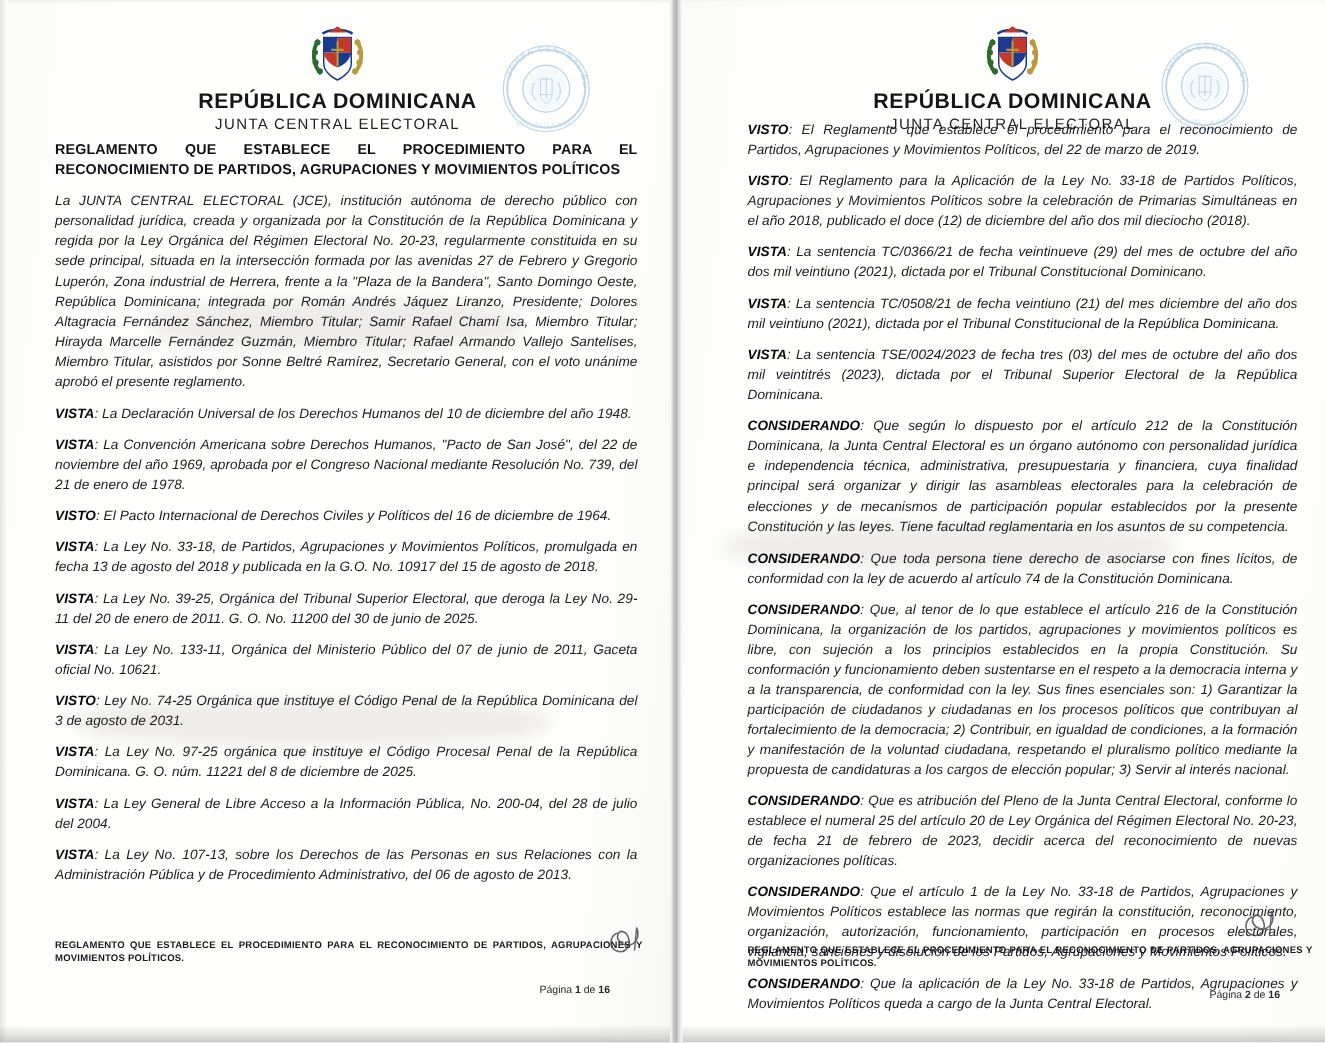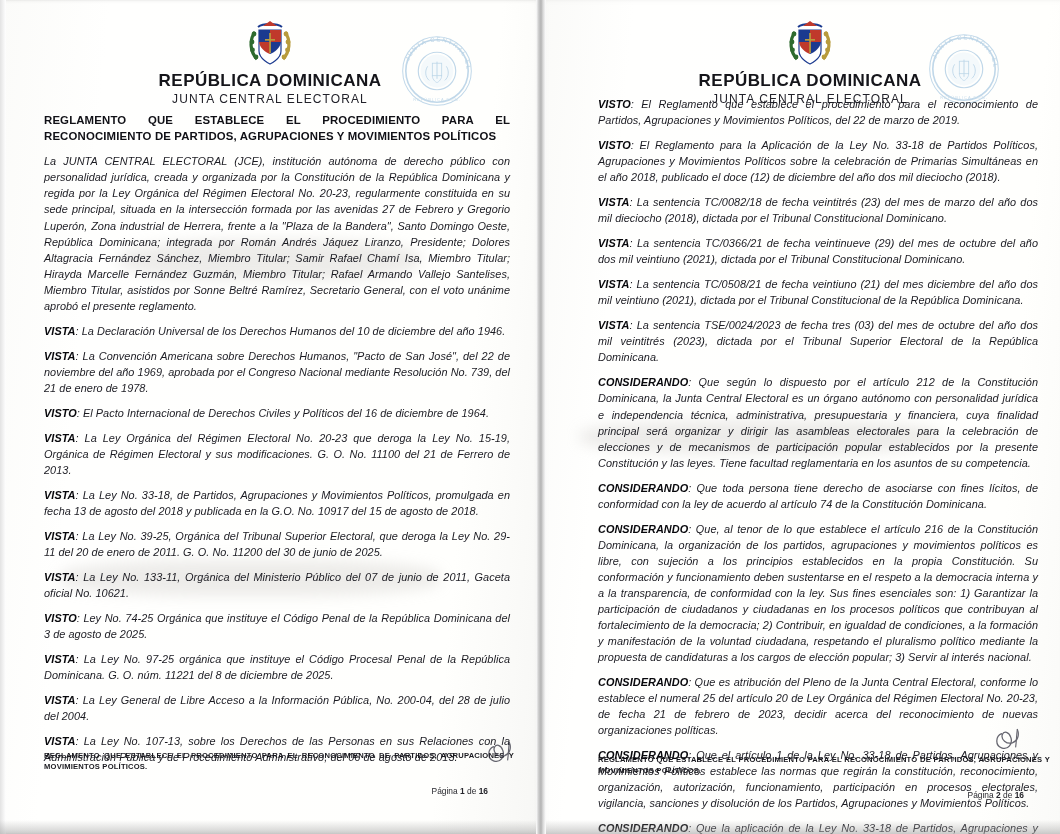--- a/index.html
+++ b/index.html
@@ -221,42 +221,39 @@
     </svg>
 
     <div class="content-left">
       <div class="doc-title">REGLAMENTO QUE ESTABLECE EL PROCEDIMIENTO PARA EL RECONOCIMIENTO DE PARTIDOS, AGRUPACIONES Y MOVIMIENTOS POLÍTICOS</div>
 
       <div class="para">
         <span>La JUNTA CENTRAL ELECTORAL (JCE), institución autónoma de derecho público con personalidad jurídica, creada y organizada por la Constitución de la República Dominicana y regida por la Ley Orgánica del Régimen Electoral No. 20-23, regularmente constituida en su sede principal, situada en la intersección formada por las avenidas 27 de Febrero y Gregorio Luperón, Zona industrial de Herrera, frente a la "Plaza de la Bandera", Santo Domingo Oeste, República Dominicana; integrada por Román Andrés Jáquez Liranzo, Presidente; Dolores Altagracia Fernández Sánchez, Miembro Titular; Samir Rafael Chamí Isa, Miembro Titular; Hirayda Marcelle Fernández Guzmán, Miembro Titular; Rafael Armando Vallejo Santelises, Miembro Titular, asistidos por Sonne Beltré Ramírez, Secretario General, con el voto unánime aprobó el presente reglamento.</span>
       </div>
 
       <div class="para">
-        <span class="tag">VISTA</span><span>: </span><span>La Declaración Universal de los Derechos Humanos del 10 de diciembre del año 1946.</span>
+        <span class="tag">VISTA</span><span>: </span><span>La Declaración Universal de los Derechos Humanos del 10 de diciembre del año 1948.</span>
       </div>
       <div class="para">
         <span class="tag">VISTA</span><span>: </span><span>La Convención Americana sobre Derechos Humanos, "Pacto de San José", del 22 de noviembre del año 1969, aprobada por el Congreso Nacional mediante Resolución No. 739, del 21 de enero de 1978.</span>
       </div>
       <div class="para">
         <span class="tag">VISTO</span><span>: </span><span>El Pacto Internacional de Derechos Civiles y Políticos del 16 de diciembre de 1964.</span>
       </div>
       <div class="para">
-        <span class="tag">VISTA</span><span>: </span><span>La Ley Orgánica del Régimen Electoral No. 20-23 que deroga la Ley No. 15-19, Orgánica de Régimen Electoral y sus modificaciones. G. O. No. 11100 del 21 de Ferrero de 2013.</span>
-      </div>
-      <div class="para">
         <span class="tag">VISTA</span><span>: </span><span>La Ley No. 33-18, de Partidos, Agrupaciones y Movimientos Políticos, promulgada en fecha 13 de agosto del 2018 y publicada en la G.O. No. 10917 del 15 de agosto de 2018.</span>
       </div>
       <div class="para">
         <span class="tag">VISTA</span><span>: </span><span>La Ley No. 39-25, Orgánica del Tribunal Superior Electoral, que deroga la Ley No. 29-11 del 20 de enero de 2011. G. O. No. 11200 del 30 de junio de 2025.</span>
       </div>
       <div class="para">
         <span class="tag">VISTA</span><span>: </span><span>La Ley No. 133-11, Orgánica del Ministerio Público del 07 de junio de 2011, Gaceta oficial No. 10621.</span>
       </div>
       <div class="para">
-        <span class="tag">VISTO</span><span>: </span><span>Ley No. 74-25 Orgánica que instituye el Código Penal de la República Dominicana del 3 de agosto de 2025.</span>
+        <span class="tag">VISTO</span><span>: </span><span>Ley No. 74-25 Orgánica que instituye el Código Penal de la República Dominicana del 3 de agosto de 2031.</span>
       </div>
       <div class="para">
         <span class="tag">VISTA</span><span>: </span><span>La Ley No. 97-25 orgánica que instituye el Código Procesal Penal de la República Dominicana. G. O. núm. 11221 del 8 de diciembre de 2025.</span>
       </div>
       <div class="para">
         <span class="tag">VISTA</span><span>: </span><span>La Ley General de Libre Acceso a la Información Pública, No. 200-04, del 28 de julio del 2004.</span>
       </div>
       <div class="para">
         <span class="tag">VISTA</span><span>: </span><span>La Ley No. 107-13, sobre los Derechos de las Personas en sus Relaciones con la Administración Pública y de Procedimiento Administrativo, del 06 de agosto de 2013.</span>
       </div>
@@ -325,23 +322,20 @@
     </svg>
 
     <div class="content-right">
       <div class="para" style="margin-top:0;">
         <span class="tag">VISTO</span><span>: </span><span>El Reglamento que establece el procedimiento para el reconocimiento de Partidos, Agrupaciones y Movimientos Políticos, del 22 de marzo de 2019.</span>
       </div>
       <div class="para">
         <span class="tag">VISTO</span><span>: </span><span>El Reglamento para la Aplicación de la Ley No. 33-18 de Partidos Políticos, Agrupaciones y Movimientos Políticos sobre la celebración de Primarias Simultáneas en el año 2018, publicado el doce (12) de diciembre del año dos mil dieciocho (2018).</span>
       </div>
       <div class="para">
-        <span class="tag">VISTA</span><span>: </span><span>La sentencia TC/0082/18 de fecha veintitrés (23) del mes de marzo del año dos mil dieciocho (2018), dictada por el Tribunal Constitucional Dominicano.</span>
-      </div>
-      <div class="para">
         <span class="tag">VISTA</span><span>: </span><span>La sentencia TC/0366/21 de fecha veintinueve (29) del mes de octubre del año dos mil veintiuno (2021), dictada por el Tribunal Constitucional Dominicano.</span>
       </div>
       <div class="para">
         <span class="tag">VISTA</span><span>: </span><span>La sentencia TC/0508/21 de fecha veintiuno (21) del mes diciembre del año dos mil veintiuno (2021), dictada por el Tribunal Constitucional de la República Dominicana.</span>
       </div>
       <div class="para">
         <span class="tag">VISTA</span><span>: </span><span>La sentencia TSE/0024/2023 de fecha tres (03) del mes de octubre del año dos mil veintitrés (2023), dictada por el Tribunal Superior Electoral de la República Dominicana.</span>
       </div>
       <div class="para">
         <span class="tag">CONSIDERANDO</span><span>: </span><span>Que según lo dispuesto por el artículo 212 de la Constitución Dominicana, la Junta Central Electoral es un órgano autónomo con personalidad jurídica e independencia técnica, administrativa, presupuestaria y financiera, cuya finalidad principal será organizar y dirigir las asambleas electorales para la celebración de elecciones y de mecanismos de participación popular establecidos por la presente Constitución y las leyes. Tiene facultad reglamentaria en los asuntos de su competencia.</span>

